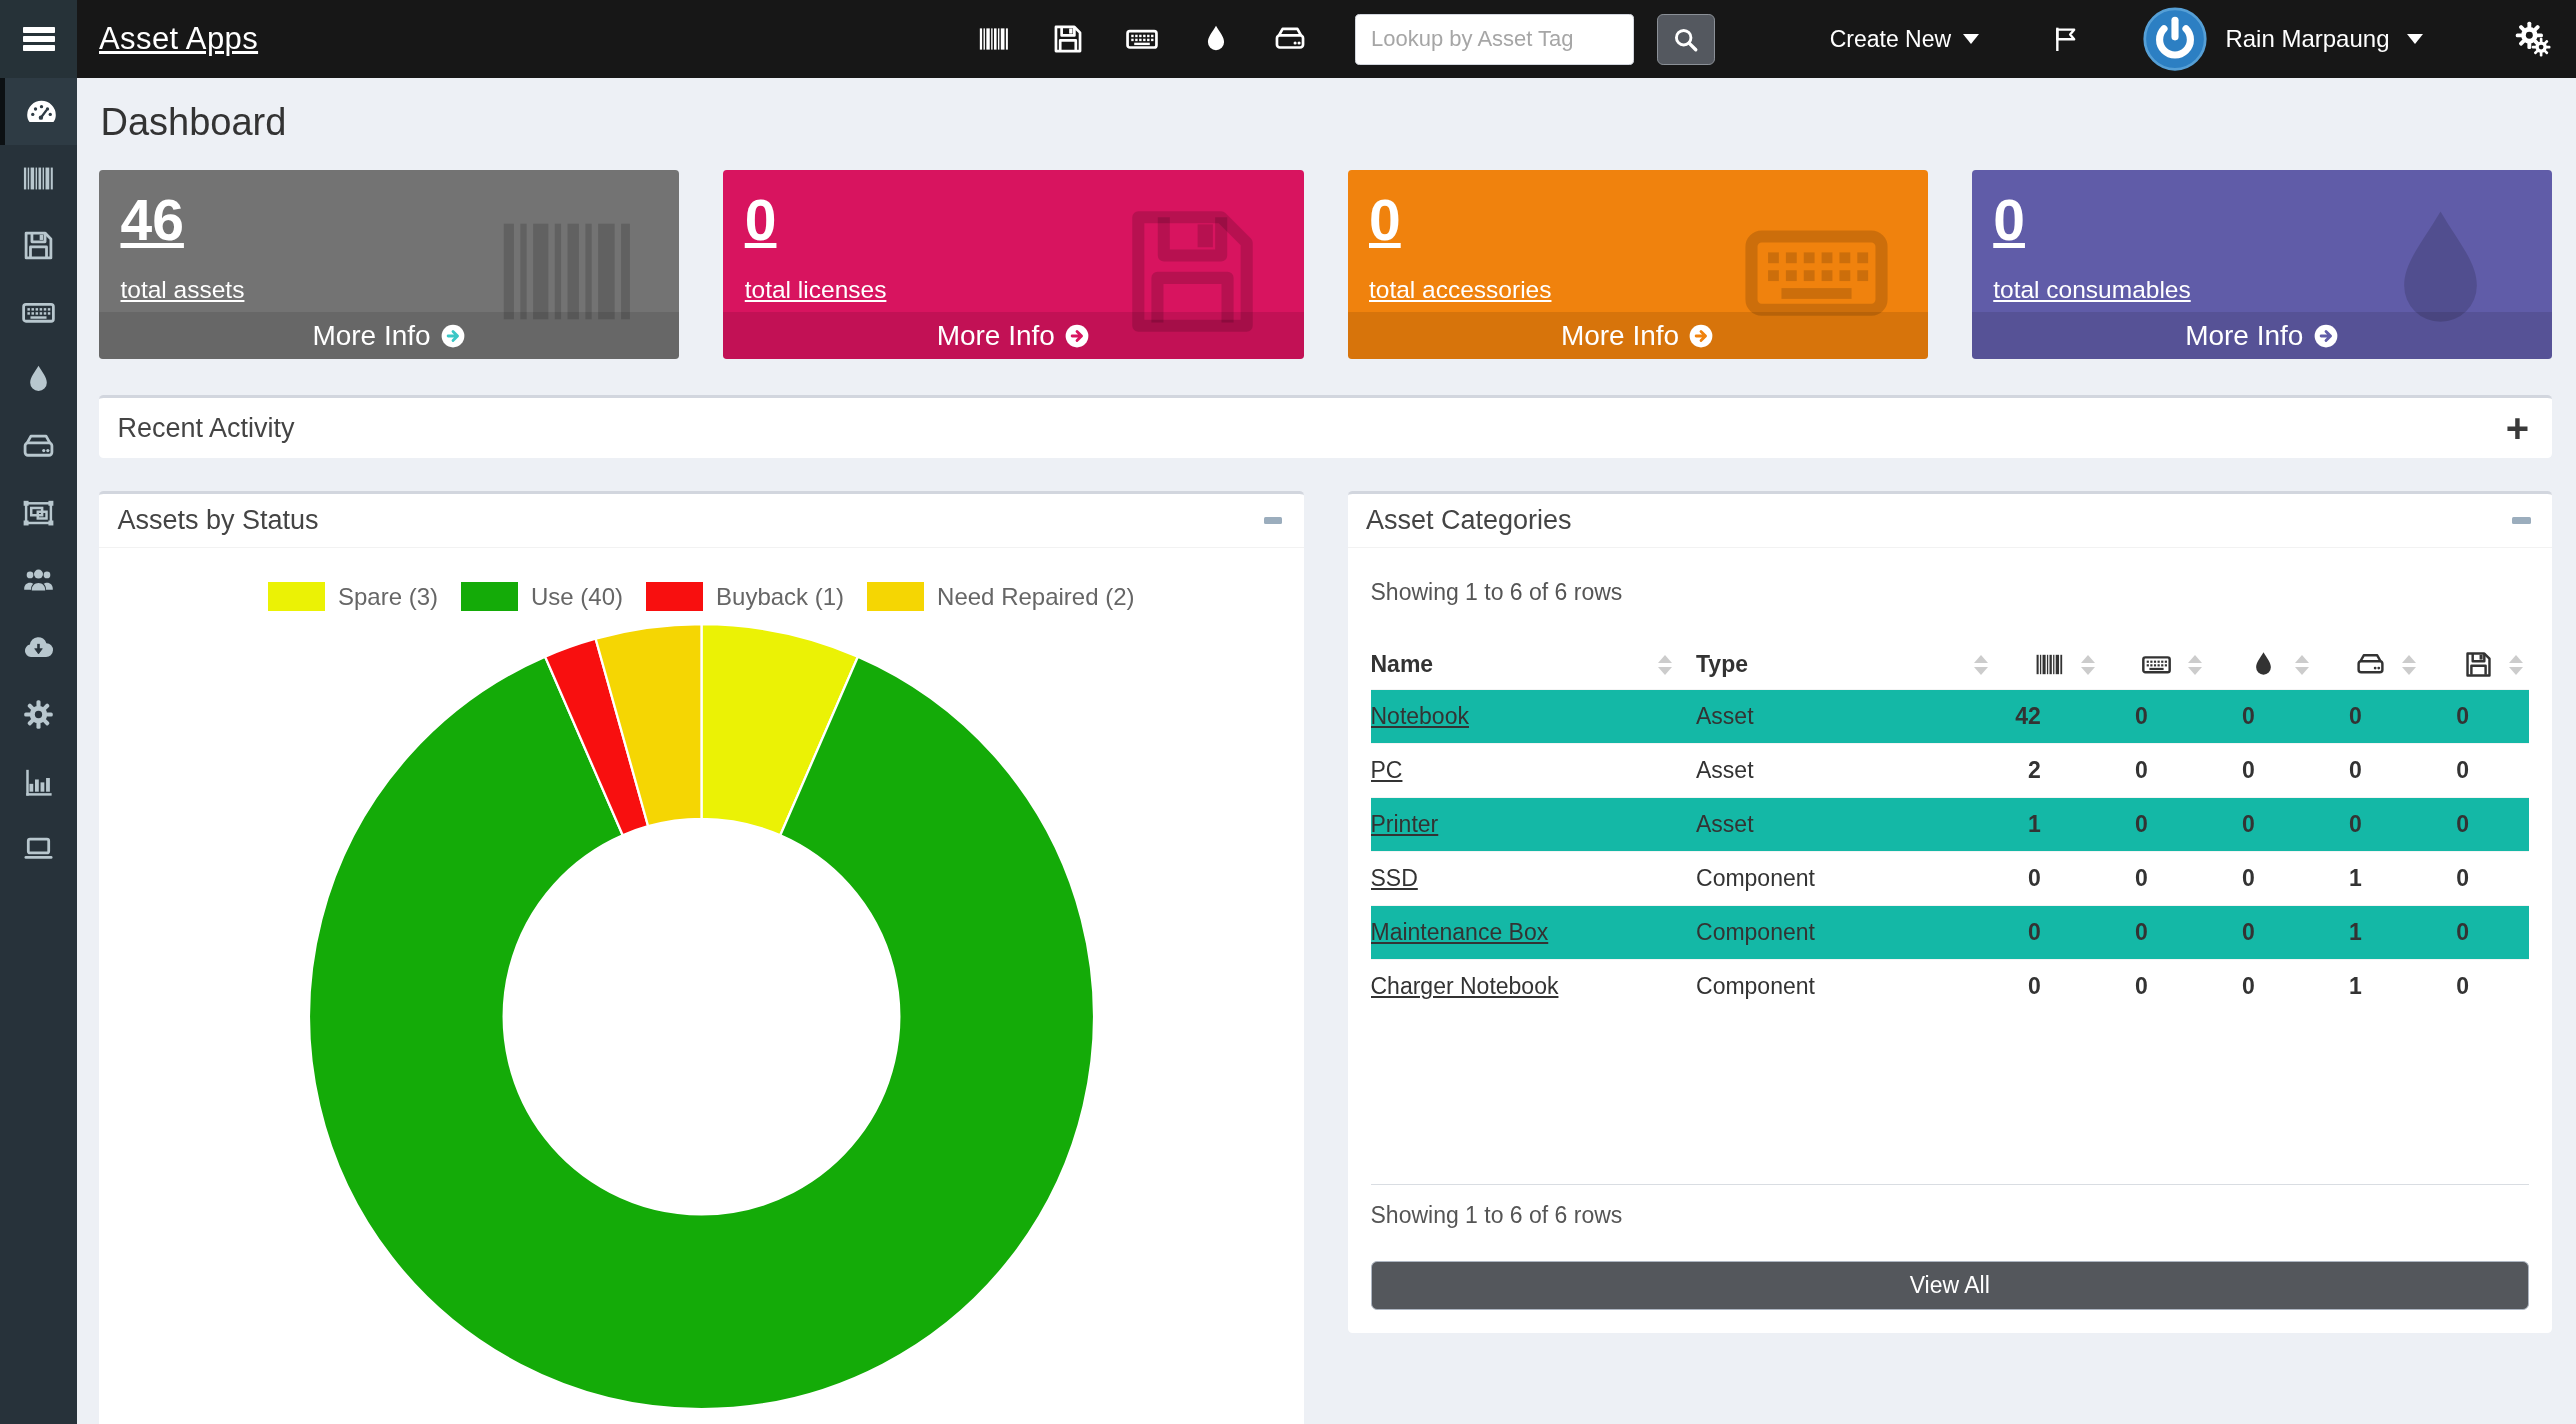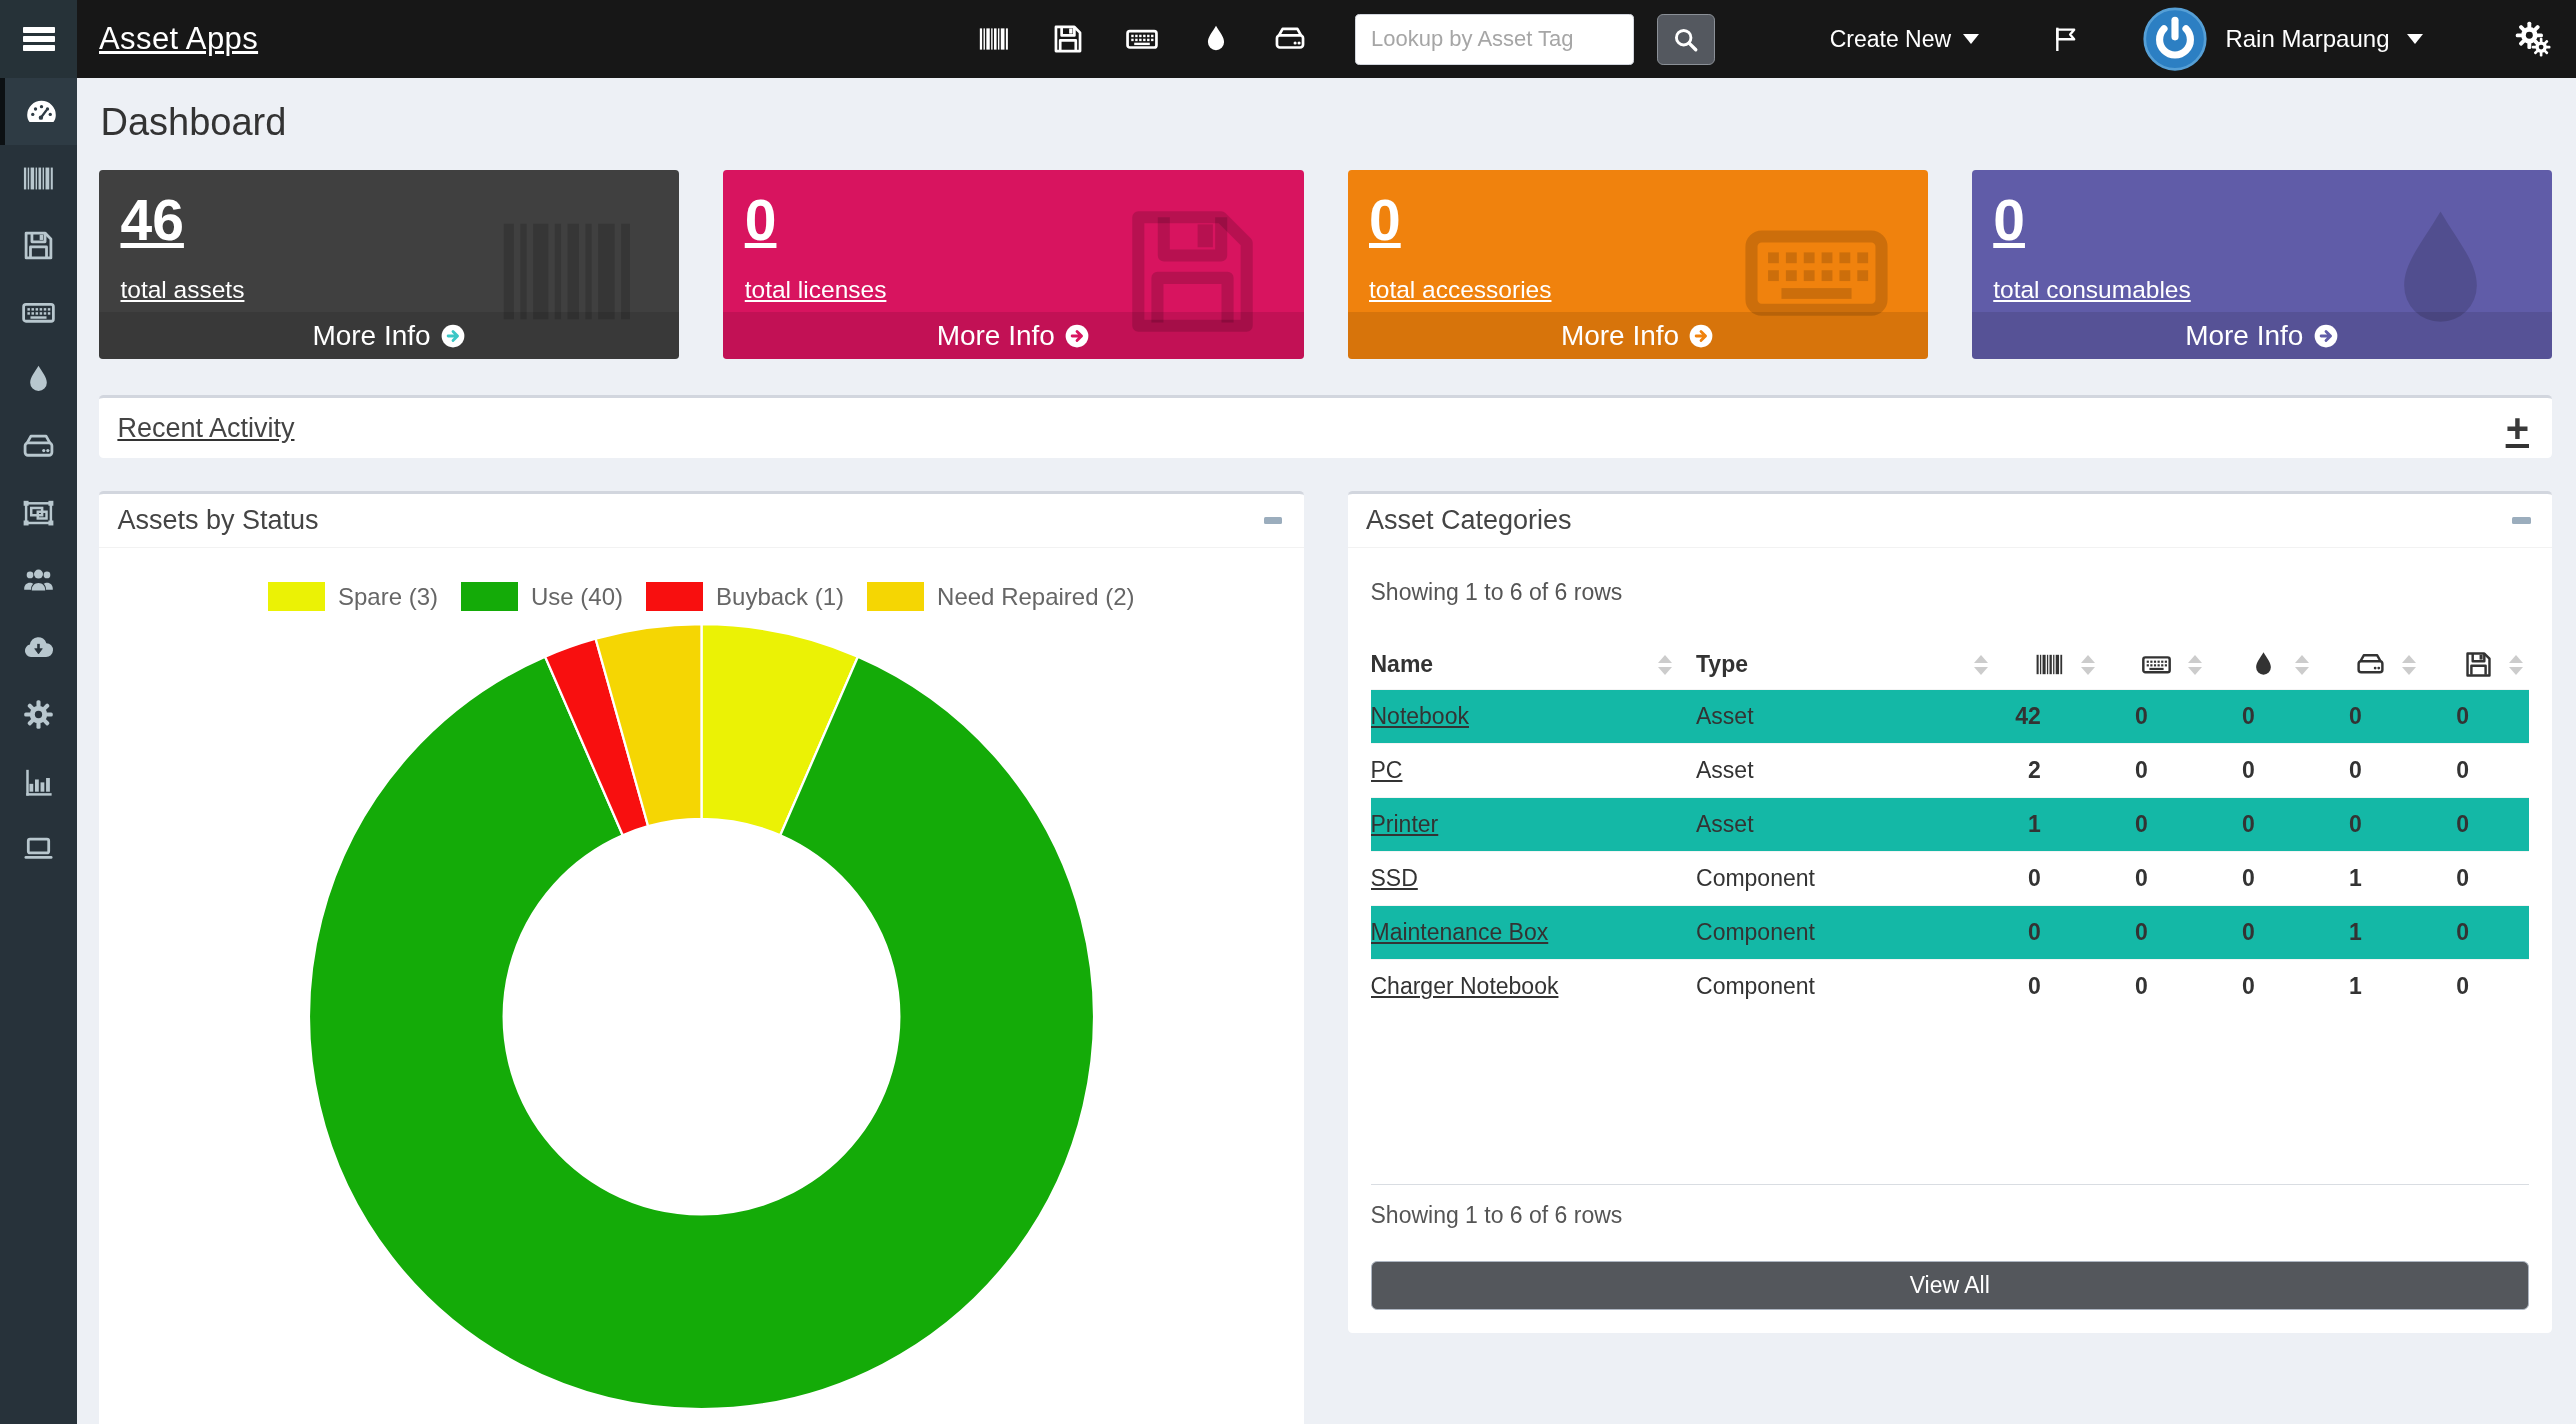--- a/index.html
+++ b/index.html
@@ -46,21 +46,21 @@
   .ib-count { display:inline-block; font-size:57px; font-weight:bold; text-decoration:underline; cursor:pointer; }
   .ib-label { display:block; font-size:24.5px; margin-top:23px; text-decoration:underline; cursor:pointer; width:max-content; }
   .ib-ghost { position:absolute; right:35px; top:24.5px; width:153px; height:153px; z-index:1; color:rgba(0,0,0,0.15); }
   .ib-ghost svg { width:100%; height:100%; }
   .ib-footer { position:absolute; left:0; right:0; bottom:0; height:47px; background:rgba(0,0,0,0.1);
       display:flex; align-items:center; justify-content:center; gap:9.2px; font-size:28px; color:#fff; cursor:pointer; }
   .ib-footer svg { width:26px; height:26px; }
 
   
   .recent-panel { margin-top:36px; background:#fff; border-radius:4.6px; border-top:3.8px solid #d2d6de;
-      height:63px; display:flex; align-items:center; padding:0 23px 0 18.4px;text-decoration:underline; }
+      height:63px; display:flex; align-items:center; padding:0 23px 0 18.4px; }
   .recent-title { font-size:27px; color:#444; }
   .plus-btn { margin-left:auto; font-size:40px; font-weight:bold; color:#3a3a3a; cursor:pointer; line-height:1; }
 
   
   .panels-row { display:flex; gap:44px; margin-top:33px; align-items:flex-start; }
   .panel { background:#fff; border-radius:4.6px; border-top:3.8px solid #d2d6de; flex:1; }
   .panel-header { height:54px; display:flex; align-items:center; padding:0 21.5px 0 18.4px; border-bottom:1.5px solid #f2f2f2; }
   .panel-title { font-size:27px; color:#444; }
   .collapse-btn { margin-left:auto; width:18.4px; height:7.7px; background:#9badbd; border-radius:1.5px; cursor:pointer; }
 
@@ -406,21 +406,21 @@
           <rect x="2.4" y="17.2" width="19.2" height="1.9" rx="0.9" fill="currentColor"></rect>
         </svg>
       </span>
     </div>
   </div>
 
 <div class="main">
   <h1 class="page-title">Dashboard</h1>
 
   <div class="info-row" id="info-row">
-      <div class="info-box" style="background: #404040;">
+      <div class="info-box" style="background: #737373;">
         <div class="ib-content">
        <a class="ib-count">46</a>
        <a class="ib-label">total assets</a>
      </div>
      <div class="ib-ghost">
           <svg viewBox="0 0 24 24" width="100%" height="100%" style="display:block">
             <g fill="currentColor">
               <rect x="2" y="4.5" width="1.6" height="15"></rect>
               <rect x="4.6" y="4.5" width="1" height="15"></rect>
               <rect x="6.6" y="4.5" width="2.4" height="15"></rect>

